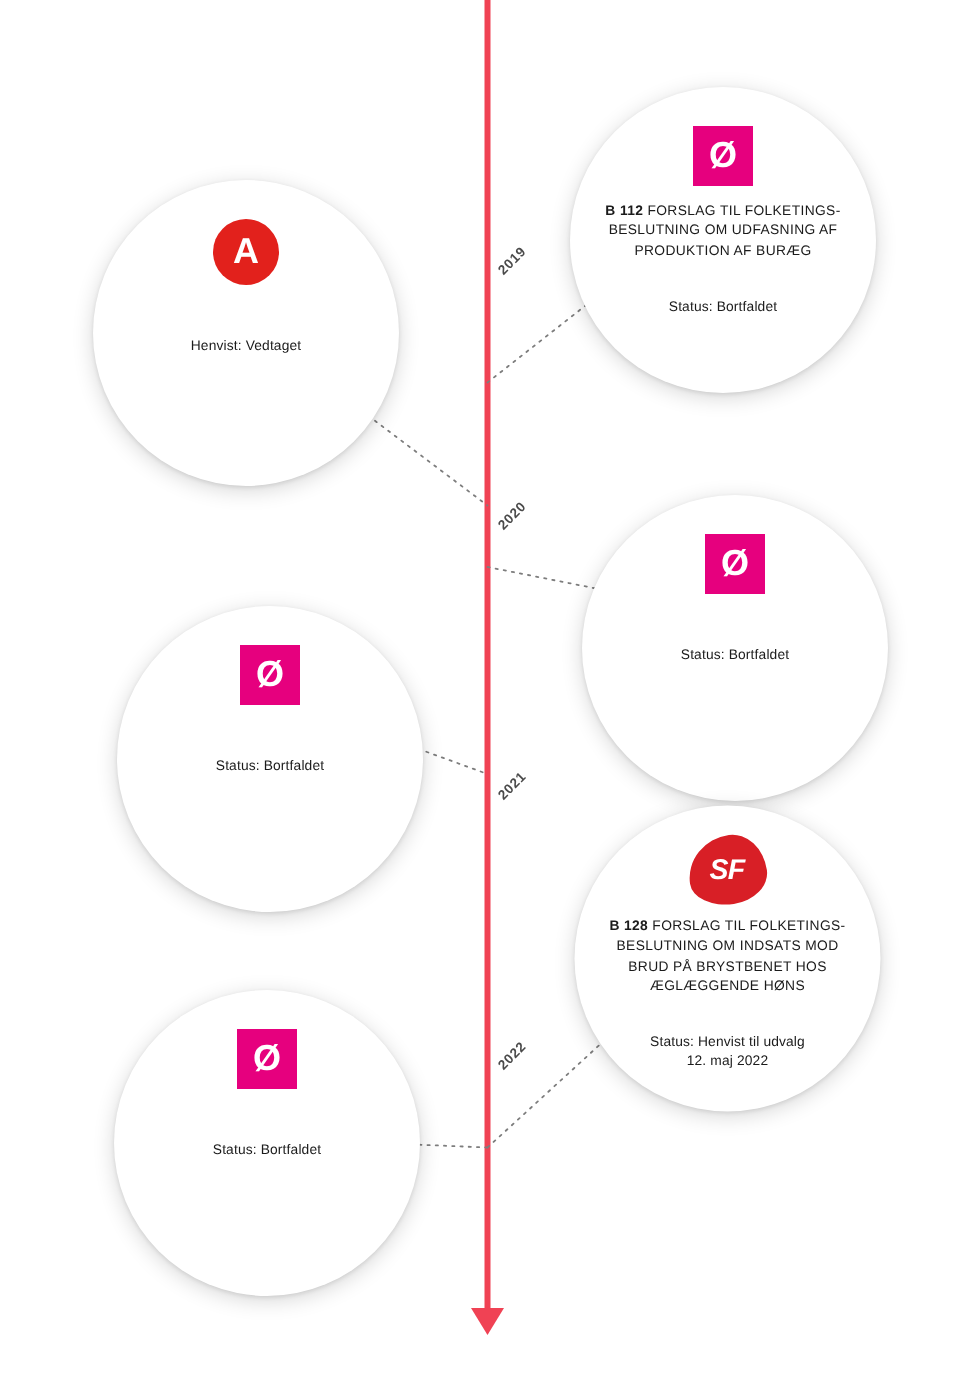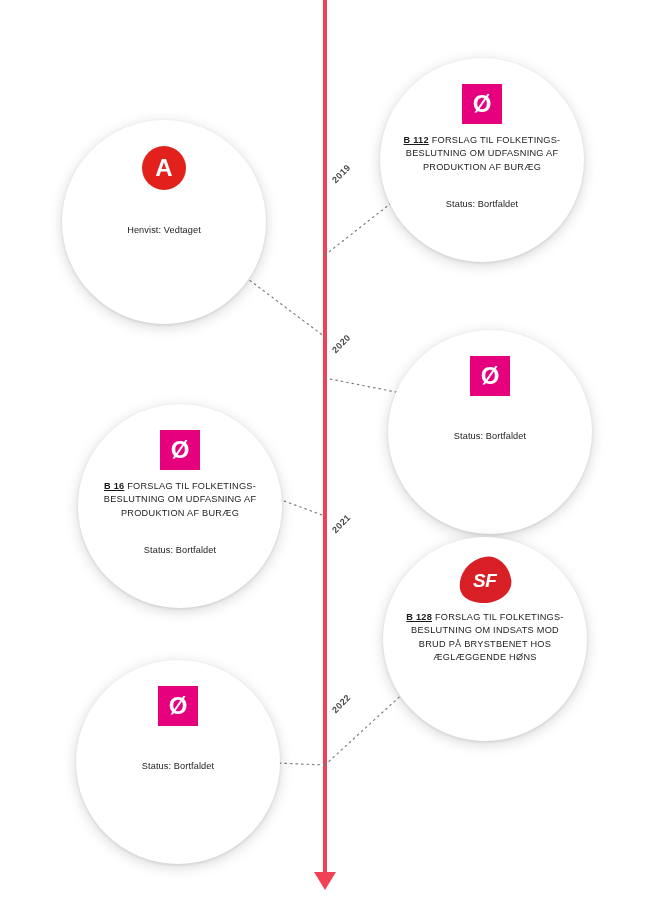--- a/index.html
+++ b/index.html
@@ -129,21 +129,20 @@
     font-size: 9.2px;
     line-height: 1.45;
     letter-spacing: 0.25px;
     color: #1b1b1b;
     font-weight: 500;
     text-transform: uppercase;
     max-width: 180px;
   }
   .title .num {
     font-weight: 700;
-    text-decoration: underline;
   }
   .status {
     margin-top: 24px;
     font-size: 9.2px;
     line-height: 1.4;
     color: #1b1b1b;
     letter-spacing: 0.1px;
   }
 </style>
 </head>
@@ -192,35 +191,35 @@
     <div class="logo-square">
       <span class="logo-letter">Ø</span>
     </div>
     <div class="status">Status: Bortfaldet</div>
   </div>
 
   <div class="bubble" style="left:78px; top:404px;">
     <div class="logo-square">
       <span class="logo-letter">Ø</span>
     </div>
-    <div class="title">
-      <span class="num">B 16</span>
-      <span>FORSLAG TIL FOLKETINGS-BESLUTNING OM UDFASNING AF PRODUKTION AF BURÆG</span>
-    </div>
     <div class="status">Status: Bortfaldet</div>
   </div>
 
   <div class="bubble tall" style="left:383px; top:537px;">
     <div class="logo-egg">
       <span class="logo-letter sf glyph">SF</span>
     </div>
     <div class="title">
       <span class="num">B 128</span>
       <span>FORSLAG TIL FOLKETINGS-BESLUTNING OM INDSATS MOD BRUD PÅ BRYSTBENET HOS ÆGLÆGGENDE HØNS</span>
     </div>
+    <div class="status">
+      <div>Status: Henvist til udvalg</div>
+      <div>12. maj 2022</div>
+    </div>
   </div>
 
   <div class="bubble" style="left:76px; top:660px;">
     <div class="logo-square">
       <span class="logo-letter">Ø</span>
     </div>
     <div class="status">Status: Bortfaldet</div>
   </div>
 
 </div>

